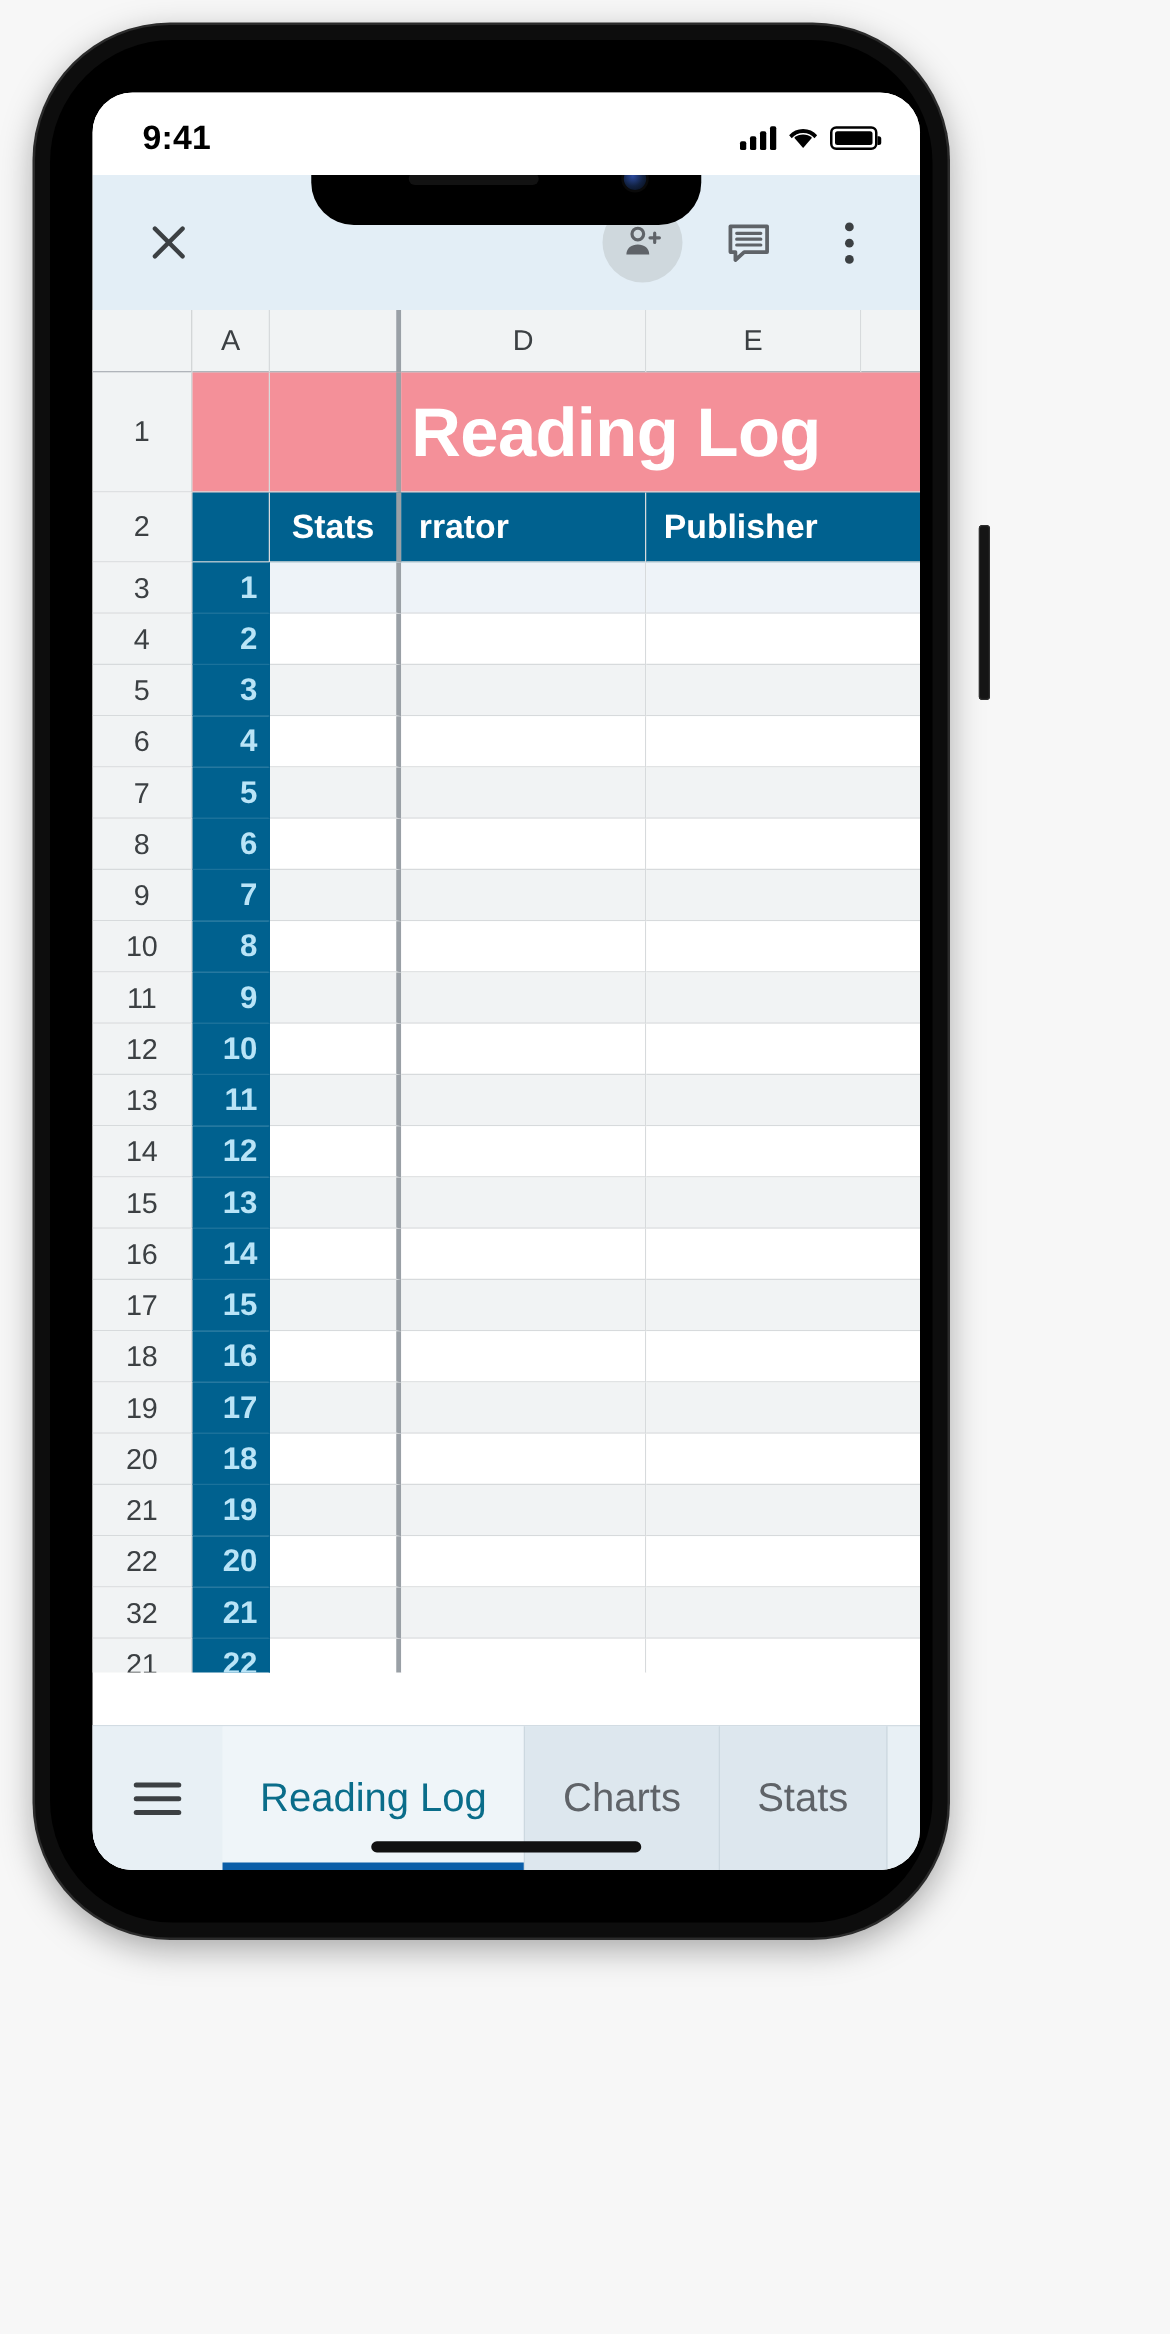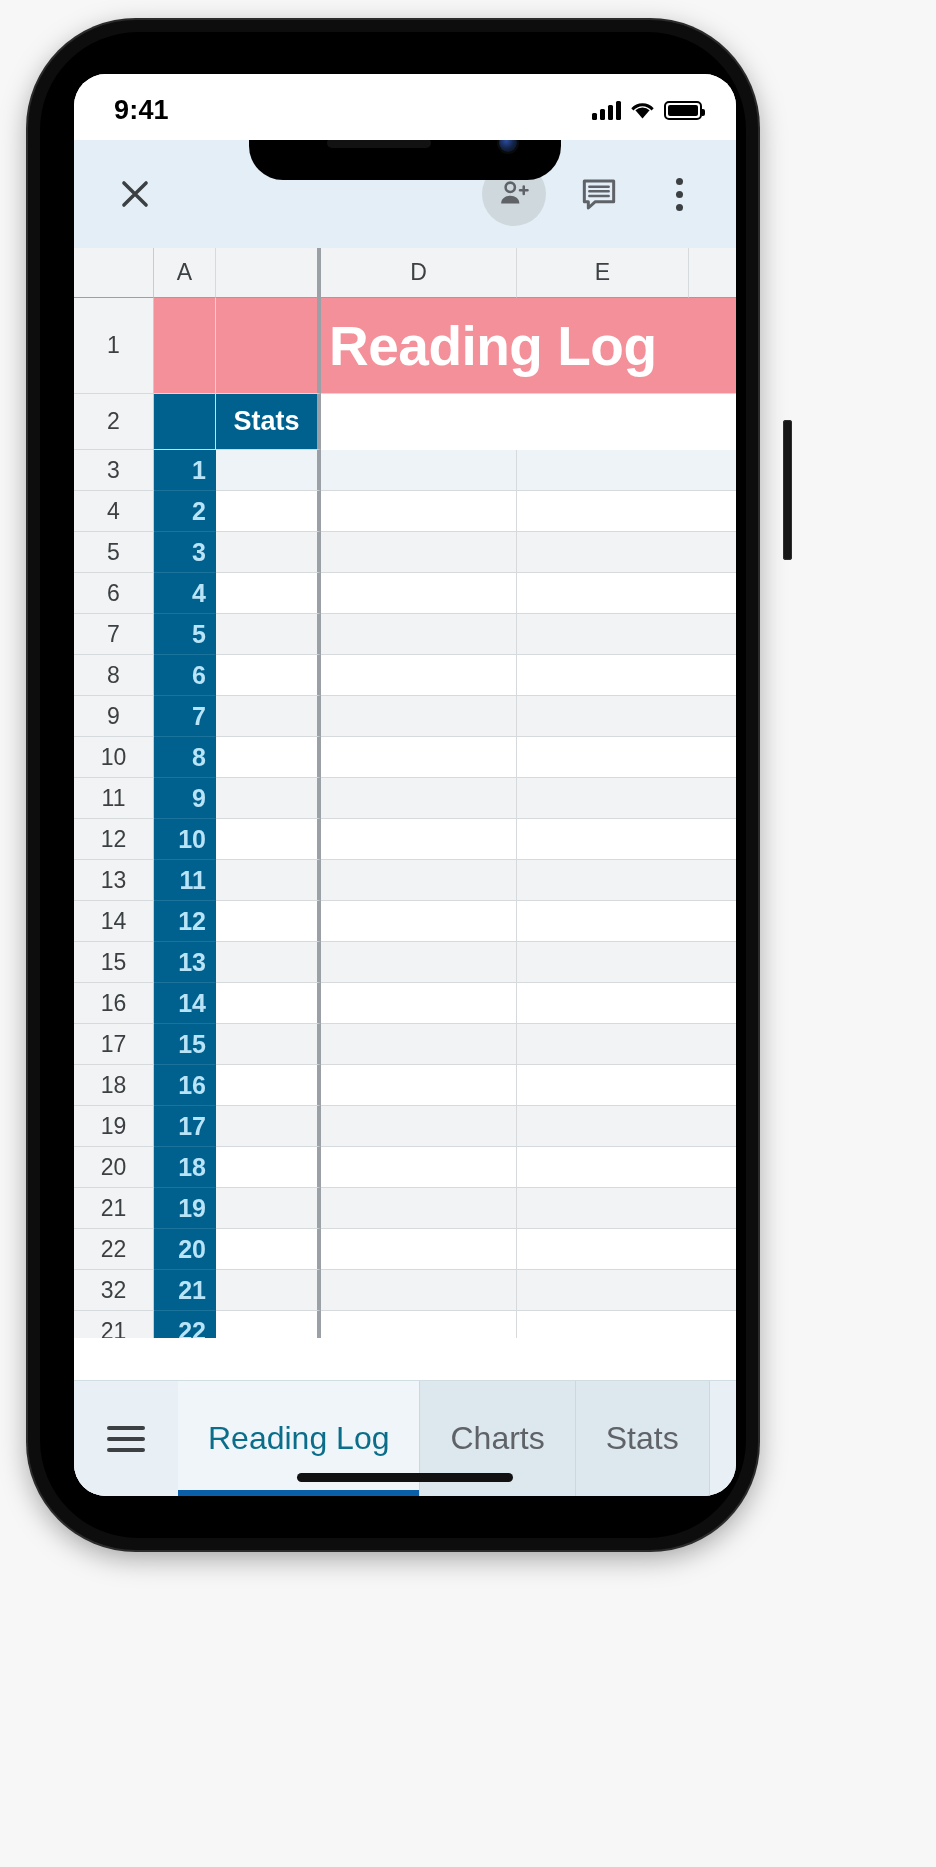--- a/index.html
+++ b/index.html
@@ -319,20 +319,22 @@
               <div class="grid-row row-title">
                 <div class="rh">1</div>
                 <div class="cell title-cell c-a"></div>
                 <div class="cell title-cell c-b frozen-edge"></div>
                 <div class="cell title-cell title-text c-d" style="width:428px;min-width:428px;border-right:none;">Reading Log</div>
               </div>
               <div class="grid-row row-head">
                 <div class="rh">2</div>
                 <div class="cell head-cell c-a"></div>
                 <div class="cell head-cell c-b center frozen-edge">Stats</div>
+                <div class="cell head-cell c-d pad">rrator</div>
+                <div class="cell head-cell c-e pad" style="width:230px;min-width:230px;">Publisher</div>
               </div>
               <div class="grid-row row-data">
                 <div class="rh">3</div>
                 <div class="cell data-cell idx-cell c-a">1</div>
                 <div class="cell data-cell c-b frozen-edge first-sel"></div>
                 <div class="cell data-cell c-d first-sel" style="width:196px;min-width:196px;"></div>
                 <div class="cell data-cell c-e first-sel" style="width:230px;min-width:230px;"></div>
               </div>
               <div class="grid-row row-data">
                 <div class="rh">4</div>

